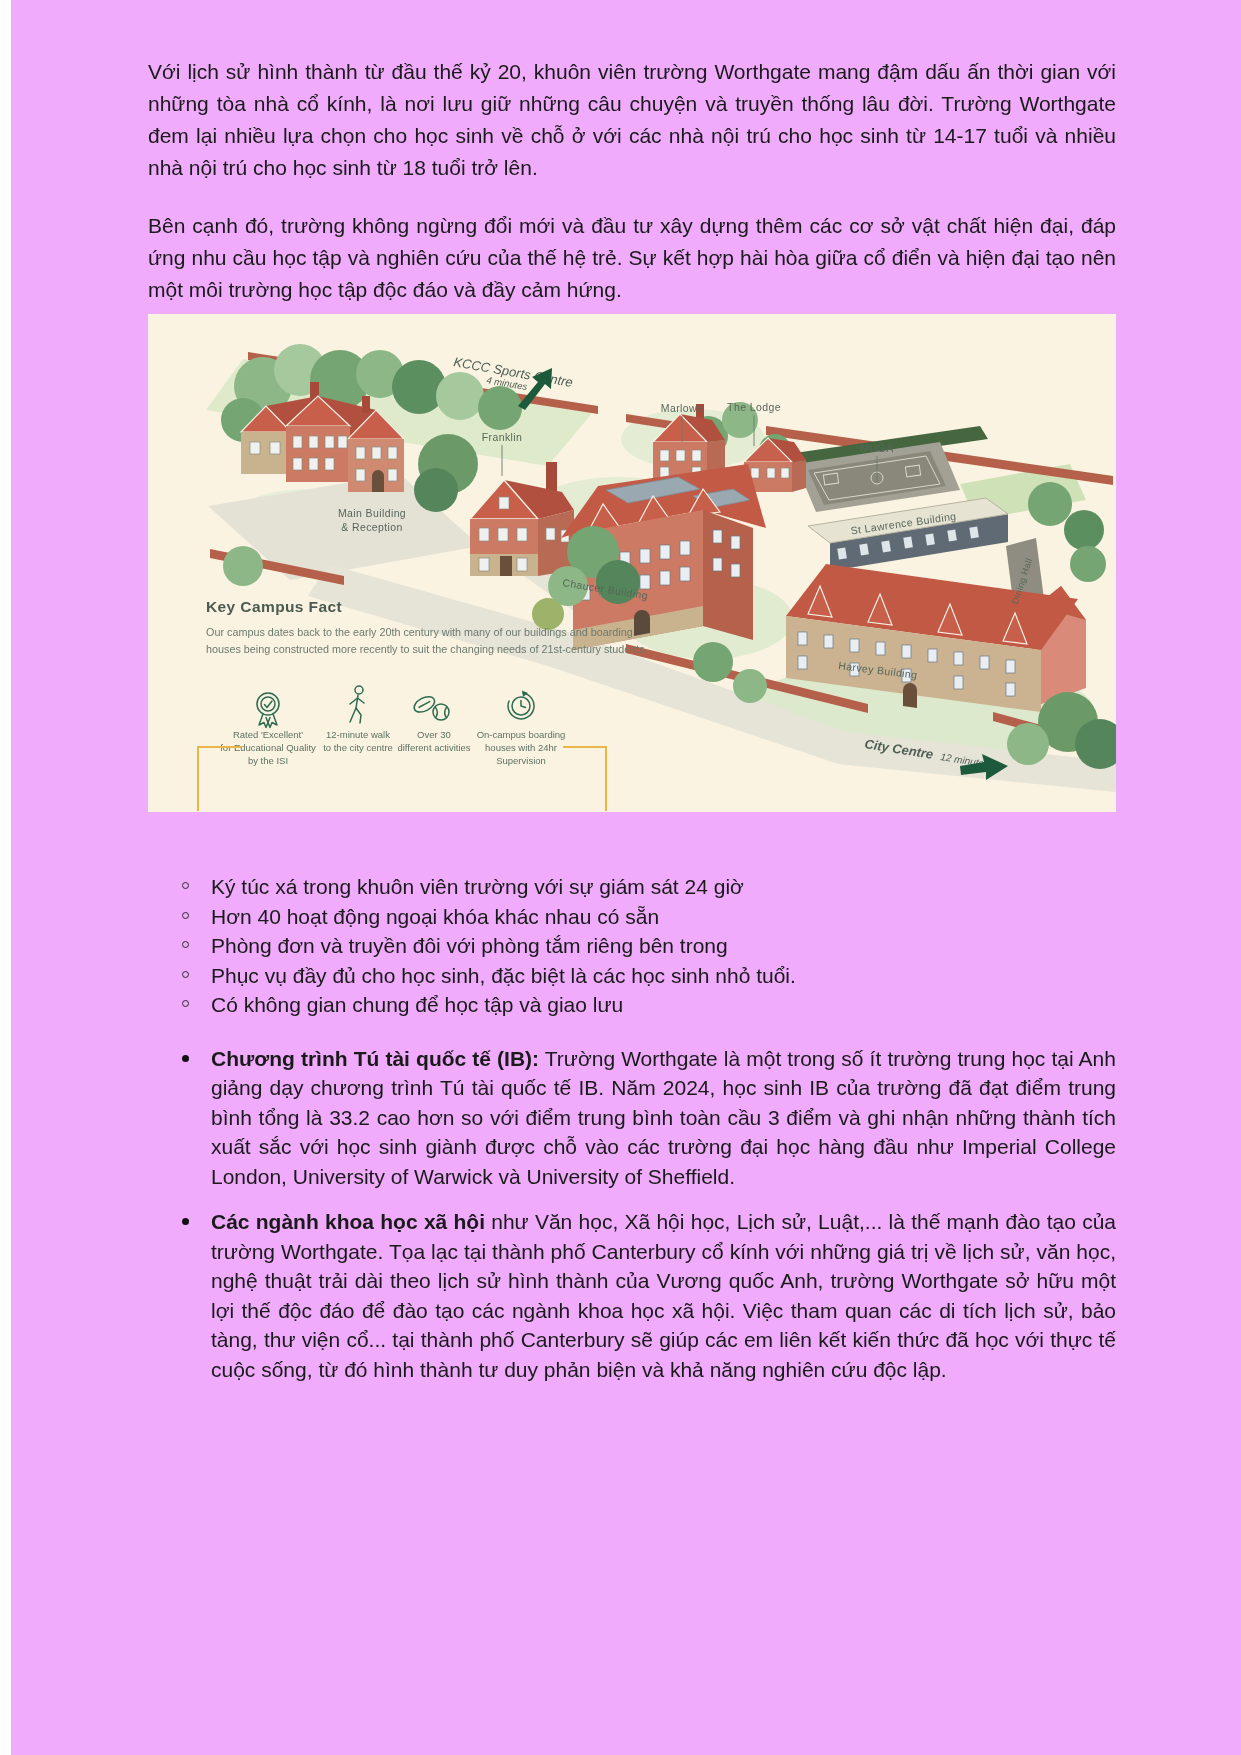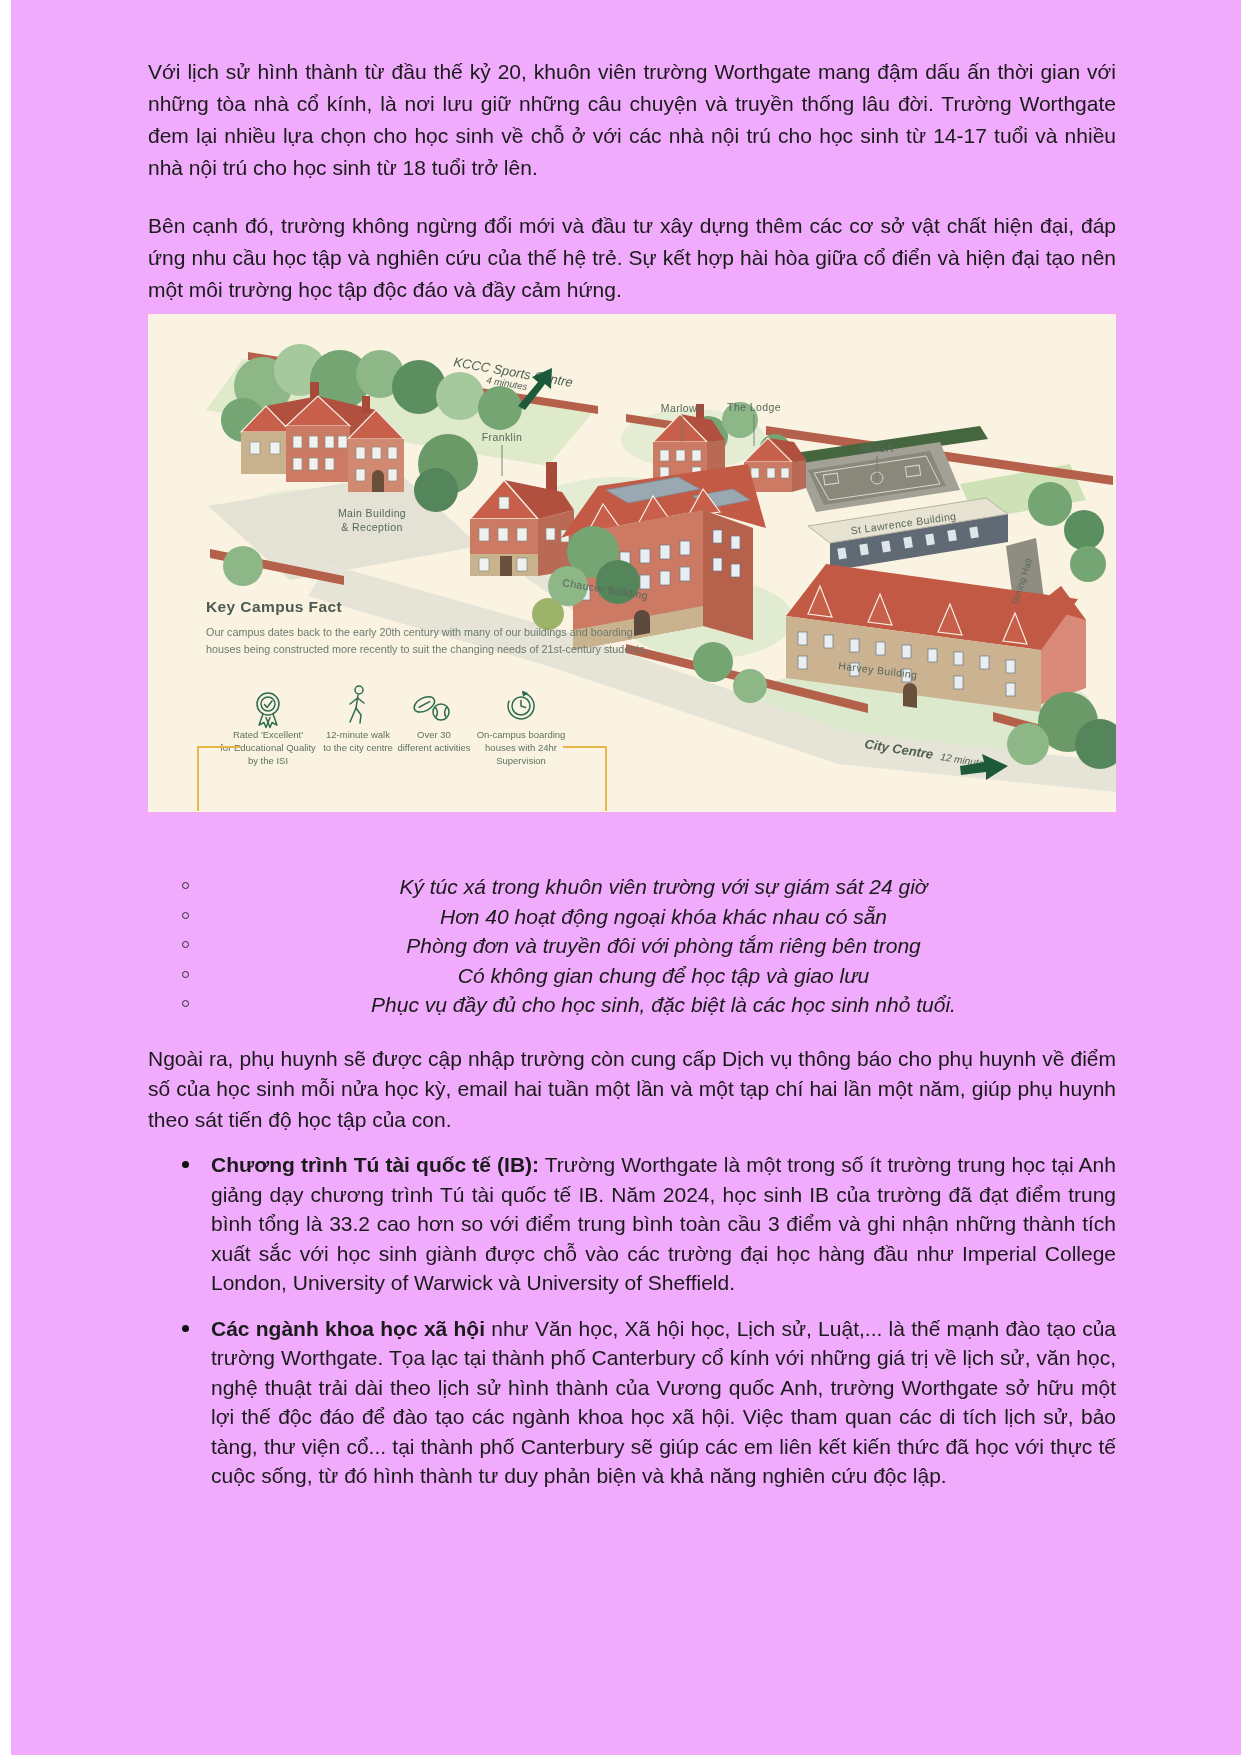--- a/index.html
+++ b/index.html
@@ -13,21 +13,21 @@
     font-size:21px;line-height:32px;color:#1a1a1a;
     overflow:hidden;
     margin-left:11px;
   }
   p.body-par{margin:0 0 26px;text-align:justify;}
   p.body-par.tight{margin-bottom:8px;}
   .map-figure{width:968px;height:498px;margin:0 0 60px;}
   .map-figure svg{display:block;}
   ul.circle-list{list-style:none;margin:0 0 24px;padding:0;}
   ul.circle-list li{
-    position:relative;padding-left:63px;line-height:29.5px;text-align:center;font-style:italic;
+    position:relative;padding-left:63px;line-height:29.5px;text-align:left;
   }
   ul.circle-list li::before{
     content:"";position:absolute;left:34px;top:10px;width:7px;height:7px;
     border:1.4px solid #2b2b2b;border-radius:50%;box-sizing:border-box;background:transparent;
   }
   p.parents{margin:0;line-height:30.5px;text-align:justify;}
   p.heading{margin:64px 0 0;font-weight:bold;line-height:32px;}
   ul.dot-list{list-style:none;margin:15px 0 0;padding:0;}
   ul.dot-list li{
     position:relative;padding-left:63px;margin-bottom:16px;
@@ -347,25 +347,24 @@
 
       <path d="M 93 433 H 50 V 497" stroke="#eab648" stroke-width="2" fill="none"></path>
       <path d="M 415 433 H 458 V 497" stroke="#eab648" stroke-width="2" fill="none"></path>
     </svg>
   </div>
 
   <ul class="circle-list">
     <li>Ký túc xá trong khuôn viên trường với sự giám sát 24 giờ</li>
     <li>Hơn 40 hoạt động ngoại khóa khác nhau có sẵn</li>
     <li>Phòng đơn và truyền đôi với phòng tắm riêng bên trong</li>
+    <li>Phục vụ đầy đủ cho học sinh, đặc biệt là các học sinh nhỏ tuổi.</li>
     <li>Có không gian chung để học tập và giao lưu</li>
-    <li>Phục vụ đầy đủ cho học sinh, đặc biệt là các học sinh nhỏ tuổi.</li>
   </ul>
 
-  <p class="parents">Ngoài ra, phụ huynh sẽ được cập nhập trường còn cung cấp Dịch vụ thông báo cho phụ huynh về điểm số của học sinh mỗi nửa học kỳ, email hai tuần một lần và một tạp chí hai lần một năm, giúp phụ huynh theo sát tiến độ học tập của con.</p>
 
 
   <ul class="dot-list">
     <li><span class="bold">Chương trình Tú tài quốc tế (IB):</span><span>  Trường Worthgate là một trong số ít trường trung học tại Anh giảng dạy chương trình Tú tài quốc tế IB. Năm 2024, học sinh IB của trường đã đạt điểm trung bình tổng là 33.2 cao hơn so với điểm trung bình toàn cầu 3 điểm và ghi nhận những thành tích xuất sắc với học sinh giành được chỗ vào các trường đại học hàng đầu như Imperial College London, University of Warwick và University of Sheffield.</span></li>
     <li><span class="bold">Các ngành khoa học xã hội</span><span> như Văn học, Xã hội học, Lịch sử, Luật,... là thế mạnh đào tạo của trường Worthgate. Tọa lạc tại thành phố Canterbury cổ kính với những giá trị về lịch sử, văn học, nghệ thuật trải dài theo lịch sử hình thành của Vương quốc Anh, trường Worthgate sở hữu một lợi thế độc đáo để đào tạo các ngành khoa học xã hội. Việc tham quan các di tích lịch sử, bảo tàng, thư viện cổ... tại thành phố Canterbury sẽ giúp các em liên kết kiến thức đã học với thực tế cuộc sống, từ đó hình thành tư duy phản biện và khả năng nghiên cứu độc lập.</span></li>
   </ul>
 
 </div>
 
 </body></html>

